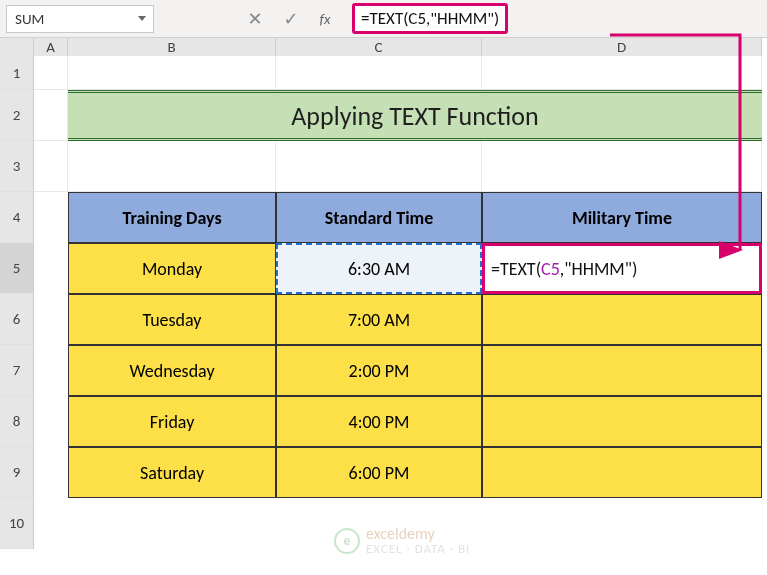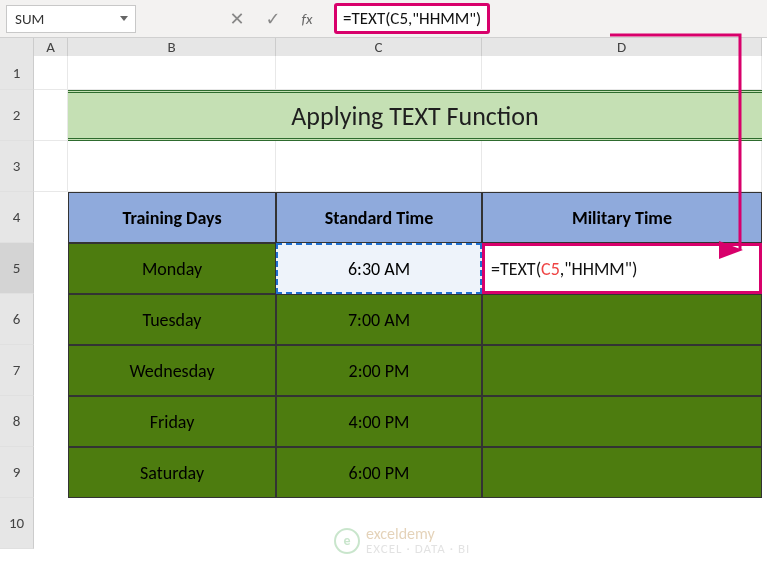--- a/index.html
+++ b/index.html
@@ -1,20 +1,20 @@
 <!DOCTYPE html>
 <html><head>
 <meta charset="utf-8">
 <style>
 * { box-sizing: border-box; margin: 0; padding: 0; }
 body { font-family: Calibri, Arial, sans-serif; background: #fff; width: 767px; height: 575px; overflow: hidden; position: relative; }
 
 
 .ribbon-bar { display: flex; align-items: center; height: 38px; background: #f3f2f1; border-bottom: 1px solid #d0d0d0; padding: 0 6px; gap: 2px; }
-.name-box { width: 130px; height: 28px; background: #fff; border: 1px solid #c8c8c8; display: flex; align-items: center; padding: 0 8px; font-size: 15px; color: #333; position: relative; }
+.name-box { width: 148px; height: 28px; background: #fff; border: 1px solid #c8c8c8; display: flex; align-items: center; padding: 0 8px; font-size: 15px; color: #333; position: relative; }
 .name-box-dd { position: absolute; right: 4px; top: 50%; transform: translateY(-50%); width: 14px; height: 14px; display: flex; align-items: center; justify-content: center; }
 .fb-spacer { width: 80px; }
 .fb-btn { width: 34px; height: 28px; display: flex; align-items: center; justify-content: center; color: #888; font-size: 18px; }
 .fx-label { font-style: italic; font-size: 15px; color: #666; margin-right: 4px; }
 .formula-input { flex: 1; height: 28px; display: flex; align-items: center; padding: 0 6px; }
 .formula-highlight { border: 3px solid #D8006B; border-radius: 3px; padding: 2px 6px; background: #fff; font-size: 17px; font-family: Calibri, Arial; color: #111; }
 .ch { border-right: 1px solid #ccc; display: flex; align-items: center; justify-content: center; font-size: 15px; color: #444; background: #e6e6e6; }
 .col-d { width: 280px; border-right: 1px solid #ccc; display: flex; align-items: center; justify-content: center; font-size: 15px; color: #444; background: #e6e6e6; }
 
 .sheet { position: relative; }
@@ -27,30 +27,30 @@
 
 
 .bg-cell { position: absolute; border-right: 1px solid #e8e8e8; border-bottom: 1px solid #e8e8e8; }
 
 
 .title-cell { position: absolute; left: 34px; top: 34px; width: 694px; height: 51px; background: #c5e0b4; border-top: 3px double #2e6b2e; border-bottom: 3px double #2e6b2e; display: flex; align-items: center; justify-content: center; font-size: 26px; font-weight: normal; color: #1f1f1f; }
 
 
 .dtable { position: absolute; left: 34px; top: 136px; width: 694px; }
 .drow { display: grid; grid-template-columns: 208px 206px 280px; height: 51px; }
-.dcell { border: 1px solid #333; display: flex; align-items: center; justify-content: center; font-size: 18px; background: #4d7c0f; }
+.dcell { border: 1px solid #333; display: flex; align-items: center; justify-content: center; font-size: 18px; background: #fde047; }
 .dhead { background: #8faadc; font-weight: bold; font-size: 18px; text-align: center; }
 
 
 .cell-c5 { border: 2px dashed #1f6fd0 !important; background: #eef3fa !important; }
 
 
 .cell-d5 { border: 3px solid #D8006B !important; background: #fff; font-size: 18px; justify-content: flex-start; padding-left: 6px; position: relative; }
 .formula-text .fn { color: #111; }
-.formula-text .ref { color: #ef4444; }
+.formula-text .ref { color: #a21caf; }
 
 
 .arrow-svg { position: absolute; pointer-events: none; }
 
 
 .watermark { position: absolute; left: 300px; top: 470px; opacity: 0.28; font-size: 15px; color: #888; display: flex; align-items: center; gap: 6px; pointer-events: none; }
 .wm-icon { width: 26px; height: 26px; border: 2px solid #3fa64b; border-radius: 50%; display: flex; align-items: center; justify-content: center; color: #3fa64b; font-weight: bold; font-size: 14px; }
 .wm-text { line-height: 1; }
 .wm-main { font-size: 16px; color: #a16207; }
 .wm-sub { font-size: 13px; letter-spacing: 1px; color: #999; }

